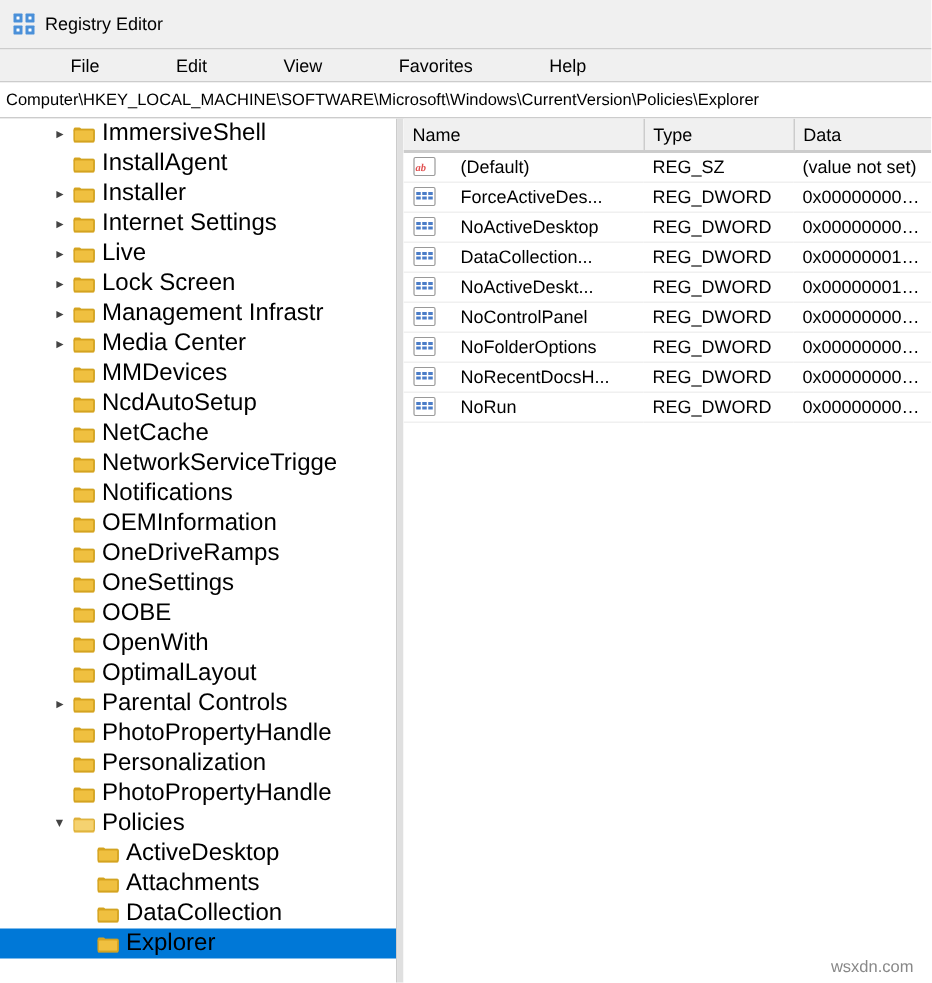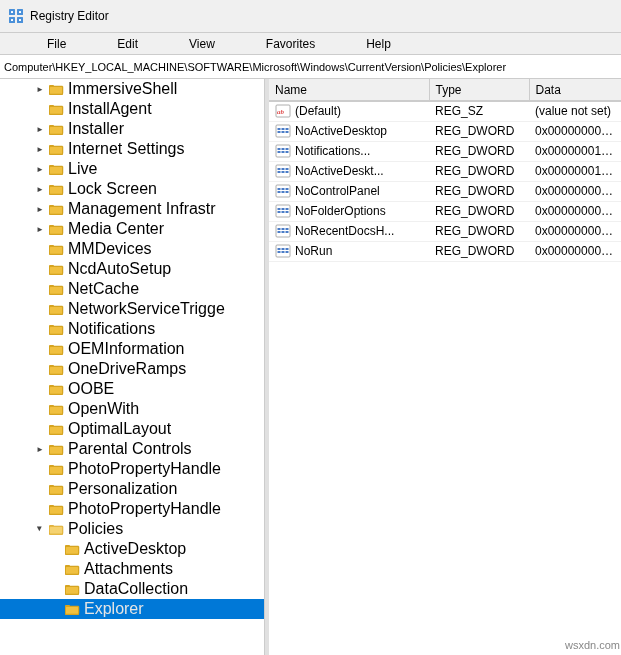--- a/index.html
+++ b/index.html
@@ -103,21 +103,21 @@
     
     .tree-item {
       display: flex;
       align-items: center;
       height: 20px;
       padding-right: 4px;
       cursor: pointer;
       white-space: nowrap;
     }
     .tree-item.selected { background: #0078d7; color: #fff; }
-    .tree-item.selected .item-label { color: #e5e5e5; }
+    .tree-item.selected .item-label { color: #000000; }
 
     .tree-indent { display: inline-block; flex-shrink: 0; }
     .tree-arrow {
       width: 16px;
       height: 16px;
       display: inline-flex;
       align-items: center;
       justify-content: center;
       flex-shrink: 0;
       font-size: 8px;
@@ -189,30 +189,31 @@
 
     
     ::-webkit-scrollbar { width: 12px; height: 12px; }
     ::-webkit-scrollbar-track { background: #f0f0f0; }
     ::-webkit-scrollbar-thumb { background: #c0c0c0; border: 1px solid #a0a0a0; }
 
     
     #watermark {
       position: fixed;
       bottom: 4px;
-      right: 1px;
+      right: 12px;
       font-size: 11px;
       color: #888;
       z-index: 100;
     }
 
     
     .val-cell {
       display: flex;
       align-items: center;
+      gap: 12px;
     }
   </style>
 </head>
 <body>
 
 <div id="title-bar">
   <div class="app-icon">
     
     <svg viewBox="0 0 16 16" xmlns="http://www.w3.org/2000/svg">
       <rect x="1" y="1" width="6" height="6" fill="#4a90d9" rx="0.5"></rect>
@@ -445,20 +446,34 @@
         <span class="folder-icon">
           <svg viewBox="0 0 15 13" xmlns="http://www.w3.org/2000/svg">
     <rect x="0" y="3" width="14" height="9" rx="1" fill="#daa520"></rect>
     <rect x="0" y="2" width="5" height="3" rx="1" fill="#daa520"></rect>
     <rect x="0" y="3" width="14" height="9" rx="1" fill="#daa520" opacity="0.5"></rect>
     <rect x="1" y="4" width="12" height="7" rx="0.5" fill="#f0c040"></rect>
     <rect x="0" y="3" width="14" height="8" rx="1" fill="none" stroke="#c8a020" stroke-width="0.5"></rect>
   </svg>
         </span>
         <span class="item-label">OneDriveRamps</span>
+      </div>
+      <div class="tree-item">
+        <span class="tree-indent" style="width: 32px;"></span>
+        <span class="tree-arrow hidden">►</span>
+        <span class="folder-icon">
+          <svg viewBox="0 0 15 13" xmlns="http://www.w3.org/2000/svg">
+    <rect x="0" y="3" width="14" height="9" rx="1" fill="#daa520"></rect>
+    <rect x="0" y="2" width="5" height="3" rx="1" fill="#daa520"></rect>
+    <rect x="0" y="3" width="14" height="9" rx="1" fill="#daa520" opacity="0.5"></rect>
+    <rect x="1" y="4" width="12" height="7" rx="0.5" fill="#f0c040"></rect>
+    <rect x="0" y="3" width="14" height="8" rx="1" fill="none" stroke="#c8a020" stroke-width="0.5"></rect>
+  </svg>
+        </span>
+        <span class="item-label">OneSettings</span>
       </div>
       <div class="tree-item">
         <span class="tree-indent" style="width: 32px;"></span>
         <span class="tree-arrow hidden">►</span>
         <span class="folder-icon">
           <svg viewBox="0 0 15 13" xmlns="http://www.w3.org/2000/svg">
     <rect x="0" y="3" width="14" height="9" rx="1" fill="#daa520"></rect>
     <rect x="0" y="2" width="5" height="3" rx="1" fill="#daa520"></rect>
     <rect x="0" y="3" width="14" height="9" rx="1" fill="#daa520" opacity="0.5"></rect>
     <rect x="1" y="4" width="12" height="7" rx="0.5" fill="#f0c040"></rect>
@@ -662,41 +677,61 @@
                   <svg width="16" height="14" viewBox="0 0 16 14" xmlns="http://www.w3.org/2000/svg">
     <rect x="1" y="1" width="14" height="12" rx="1" fill="#fff" stroke="#999" stroke-width="0.8"></rect>
     <rect x="2.5" y="4" width="3" height="2" fill="#4a7cc7"></rect>
     <rect x="6.5" y="4" width="3" height="2" fill="#4a7cc7"></rect>
     <rect x="10.5" y="4" width="3" height="2" fill="#4a7cc7"></rect>
     <rect x="2.5" y="7" width="3" height="2" fill="#4a7cc7"></rect>
     <rect x="6.5" y="7" width="3" height="2" fill="#4a7cc7"></rect>
     <rect x="10.5" y="7" width="3" height="2" fill="#4a7cc7"></rect>
   </svg>
                 </span>
+                <span>ForceActiveDes...</span>
+              </div>
+            </td>
+            <td>REG_DWORD</td>
+            <td>0x00000000 (0)</td>
+          </tr>
+          <tr>
+            <td>
+              <div class="val-cell">
+                <span class="val-icon">
+                  <svg width="16" height="14" viewBox="0 0 16 14" xmlns="http://www.w3.org/2000/svg">
+    <rect x="1" y="1" width="14" height="12" rx="1" fill="#fff" stroke="#999" stroke-width="0.8"></rect>
+    <rect x="2.5" y="4" width="3" height="2" fill="#4a7cc7"></rect>
+    <rect x="6.5" y="4" width="3" height="2" fill="#4a7cc7"></rect>
+    <rect x="10.5" y="4" width="3" height="2" fill="#4a7cc7"></rect>
+    <rect x="2.5" y="7" width="3" height="2" fill="#4a7cc7"></rect>
+    <rect x="6.5" y="7" width="3" height="2" fill="#4a7cc7"></rect>
+    <rect x="10.5" y="7" width="3" height="2" fill="#4a7cc7"></rect>
+  </svg>
+                </span>
                 <span>NoActiveDesktop</span>
               </div>
             </td>
             <td>REG_DWORD</td>
             <td>0x00000000 (0)</td>
           </tr>
           <tr>
             <td>
               <div class="val-cell">
                 <span class="val-icon">
                   <svg width="16" height="14" viewBox="0 0 16 14" xmlns="http://www.w3.org/2000/svg">
     <rect x="1" y="1" width="14" height="12" rx="1" fill="#fff" stroke="#999" stroke-width="0.8"></rect>
     <rect x="2.5" y="4" width="3" height="2" fill="#4a7cc7"></rect>
     <rect x="6.5" y="4" width="3" height="2" fill="#4a7cc7"></rect>
     <rect x="10.5" y="4" width="3" height="2" fill="#4a7cc7"></rect>
     <rect x="2.5" y="7" width="3" height="2" fill="#4a7cc7"></rect>
     <rect x="6.5" y="7" width="3" height="2" fill="#4a7cc7"></rect>
     <rect x="10.5" y="7" width="3" height="2" fill="#4a7cc7"></rect>
   </svg>
                 </span>
-                <span>Notifications...</span>
+                <span>DataCollection...</span>
               </div>
             </td>
             <td>REG_DWORD</td>
             <td>0x00000001 (1)</td>
           </tr>
           <tr>
             <td>
               <div class="val-cell">
                 <span class="val-icon">
                   <svg width="16" height="14" viewBox="0 0 16 14" xmlns="http://www.w3.org/2000/svg">

